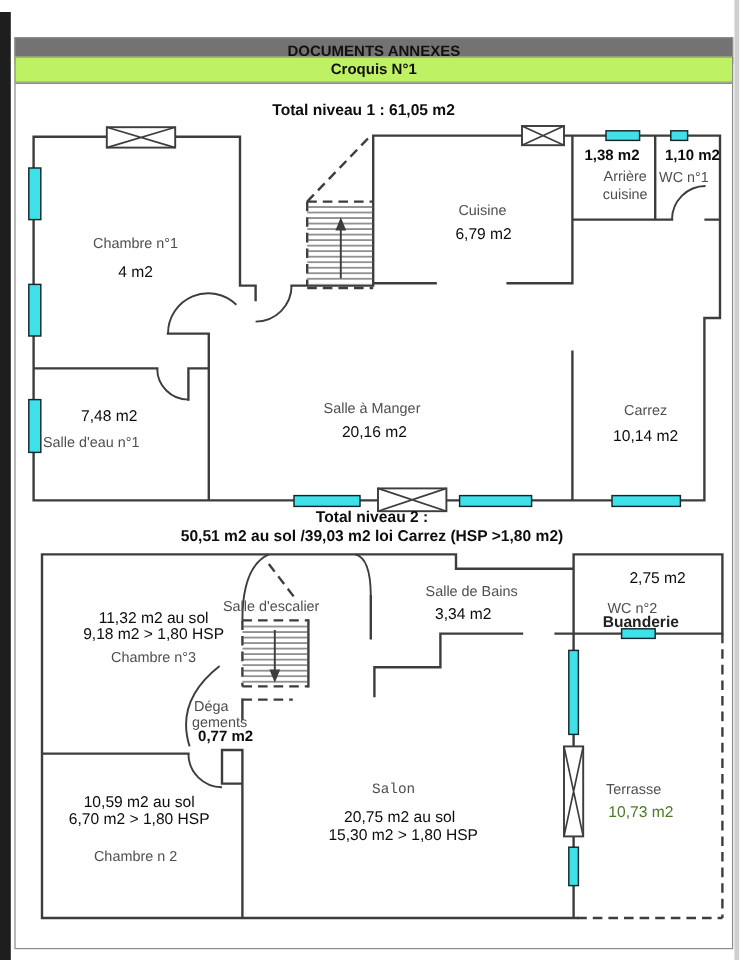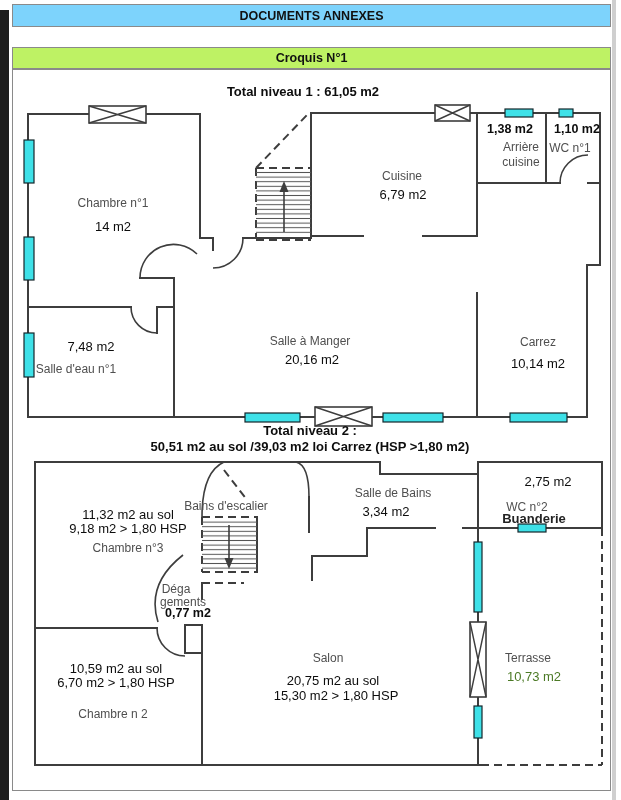--- a/index.html
+++ b/index.html
@@ -9,21 +9,21 @@
     --terr-color:#4c7a26;
   }
   html,body{margin:0;padding:0;background:#ffffff;}
   body{width:621px;height:800px;position:relative;overflow:hidden;
        font-family:"Liberation Sans", sans-serif;-webkit-font-smoothing:antialiased;}
   .page-edge-left{position:absolute;left:0;top:10px;width:9px;height:790px;background:#1e1e1e;}
   .page-edge-right{position:absolute;left:612px;top:0;width:4px;height:800px;background:#cfcfcf;}
   .bar{position:absolute;left:12px;width:597px;border:1px solid #8a8a8a;
        display:flex;align-items:center;justify-content:center;
        font-size:12.5px;font-weight:bold;color:#111;}
-  .bar1{top:4px;height:21px;background:#7dd3fc;}
+  .bar1{top:31px;height:21px;background:#737373;}
   .bar2{top:47px;height:20px;background:#bef264;}
   .content-box{position:absolute;left:12px;top:69px;width:597px;height:720px;
        border:1px solid #8a8a8a;background:#fff;}
   svg{position:absolute;left:0;top:0;}
   .wall{fill:none;stroke:var(--wall);stroke-width:2;stroke-linecap:square;}
   .door{fill:none;stroke:var(--wall);stroke-width:1.6;}
   .dash{fill:none;stroke:var(--wall);stroke-width:2;stroke-dasharray:8 5;}
   .win{fill:var(--window);stroke:#15262a;stroke-width:1.2;}
   .xbox{fill:#ffffff;stroke:var(--wall);stroke-width:1.6;}
   .xline{fill:none;stroke:var(--wall);stroke-width:1.4;}
@@ -140,21 +140,21 @@
       <rect class="xbox" x="470" y="622" width="16" height="75"></rect>
       <path class="xline" d="M470,622 L486,697 M486,622 L470,697"></path>
     </g>
     <rect class="win" x="474" y="706" width="8" height="32"></rect>
   </g>
 </svg>
 
 <div class="lbl title" style="left:303px;top:92px;">Total niveau 1 : 61,05 m2</div>
 
 <div class="lbl" style="left:113px;top:203px;">Chambre n°1</div>
-<div class="lbl area" style="left:113px;top:227px;">14 m2</div>
+<div class="lbl area" style="left:113px;top:227px;">4 m2</div>
 
 <div class="lbl" style="left:402px;top:176px;">Cuisine</div>
 <div class="lbl area" style="left:403px;top:195px;">6,79 m2</div>
 
 <div class="lbl areasm" style="left:510px;top:130px;">1,38 m2</div>
 <div class="lbl wrap2" style="left:521px;top:155px;">Arrière cuisine</div>
 
 <div class="lbl areasm" style="left:577px;top:130px;">1,10 m2</div>
 <div class="lbl" style="left:570px;top:148px;">WC n°1</div>
 
@@ -163,39 +163,39 @@
 
 <div class="lbl" style="left:310px;top:341px;">Salle à Manger</div>
 <div class="lbl area" style="left:312px;top:360px;">20,16 m2</div>
 
 <div class="lbl" style="left:538px;top:342px;">Carrez</div>
 <div class="lbl area" style="left:538px;top:364px;">10,14 m2</div>
 
 <div class="lbl title" style="left:310px;top:431px;">Total niveau 2 :</div>
 <div class="lbl title" style="left:310px;top:447px;">50,51 m2 au sol /39,03 m2 loi Carrez (HSP &gt;1,80 m2)</div>
 
-<div class="lbl" style="left:226px;top:506px;">Bains d'escalier</div>
+<div class="lbl" style="left:226px;top:506px;">Salle d'escalier</div>
 
 <div class="lbl area" style="left:128px;top:515px;">11,32 m2 au sol</div>
 <div class="lbl area" style="left:128px;top:529px;">9,18 m2 &gt; 1,80 HSP</div>
 <div class="lbl" style="left:128px;top:548px;">Chambre n°3</div>
 
 <div class="lbl" style="left:393px;top:493px;">Salle de Bains</div>
 <div class="lbl area" style="left:386px;top:512px;">3,34 m2</div>
 
 <div class="lbl area" style="left:548px;top:482px;">2,75 m2</div>
 <div class="lbl" style="left:527px;top:507px;">WC n°2</div>
 <div class="lbl bold-dark" style="left:534px;top:519px;">Buanderie</div>
 
 <div class="lbl" style="left:176px;top:589px;">Déga</div>
 <div class="lbl" style="left:183px;top:602px;">gements</div>
 <div class="lbl areasm" style="left:188px;top:614px;">0,77 m2</div>
 
 <div class="lbl area" style="left:116px;top:669px;">10,59 m2 au sol</div>
 <div class="lbl area" style="left:116px;top:683px;">6,70 m2 &gt; 1,80 HSP</div>
 <div class="lbl" style="left:113px;top:714px;">Chambre n 2</div>
 
-<div class="lbl" style="left:328px;top:658px;">Salon</div>
+<div class="lbl" style="left:328px;top:658px;font-family:Liberation Mono, monospace;">Salon</div>
 <div class="lbl area" style="left:333px;top:681px;">20,75 m2 au sol</div>
 <div class="lbl area" style="left:336px;top:696px;">15,30 m2 &gt; 1,80 HSP</div>
 
 <div class="lbl" style="left:528px;top:658px;">Terrasse</div>
 <div class="lbl area green" style="left:534px;top:677px;">10,73 m2</div>
 
 </body></html>

